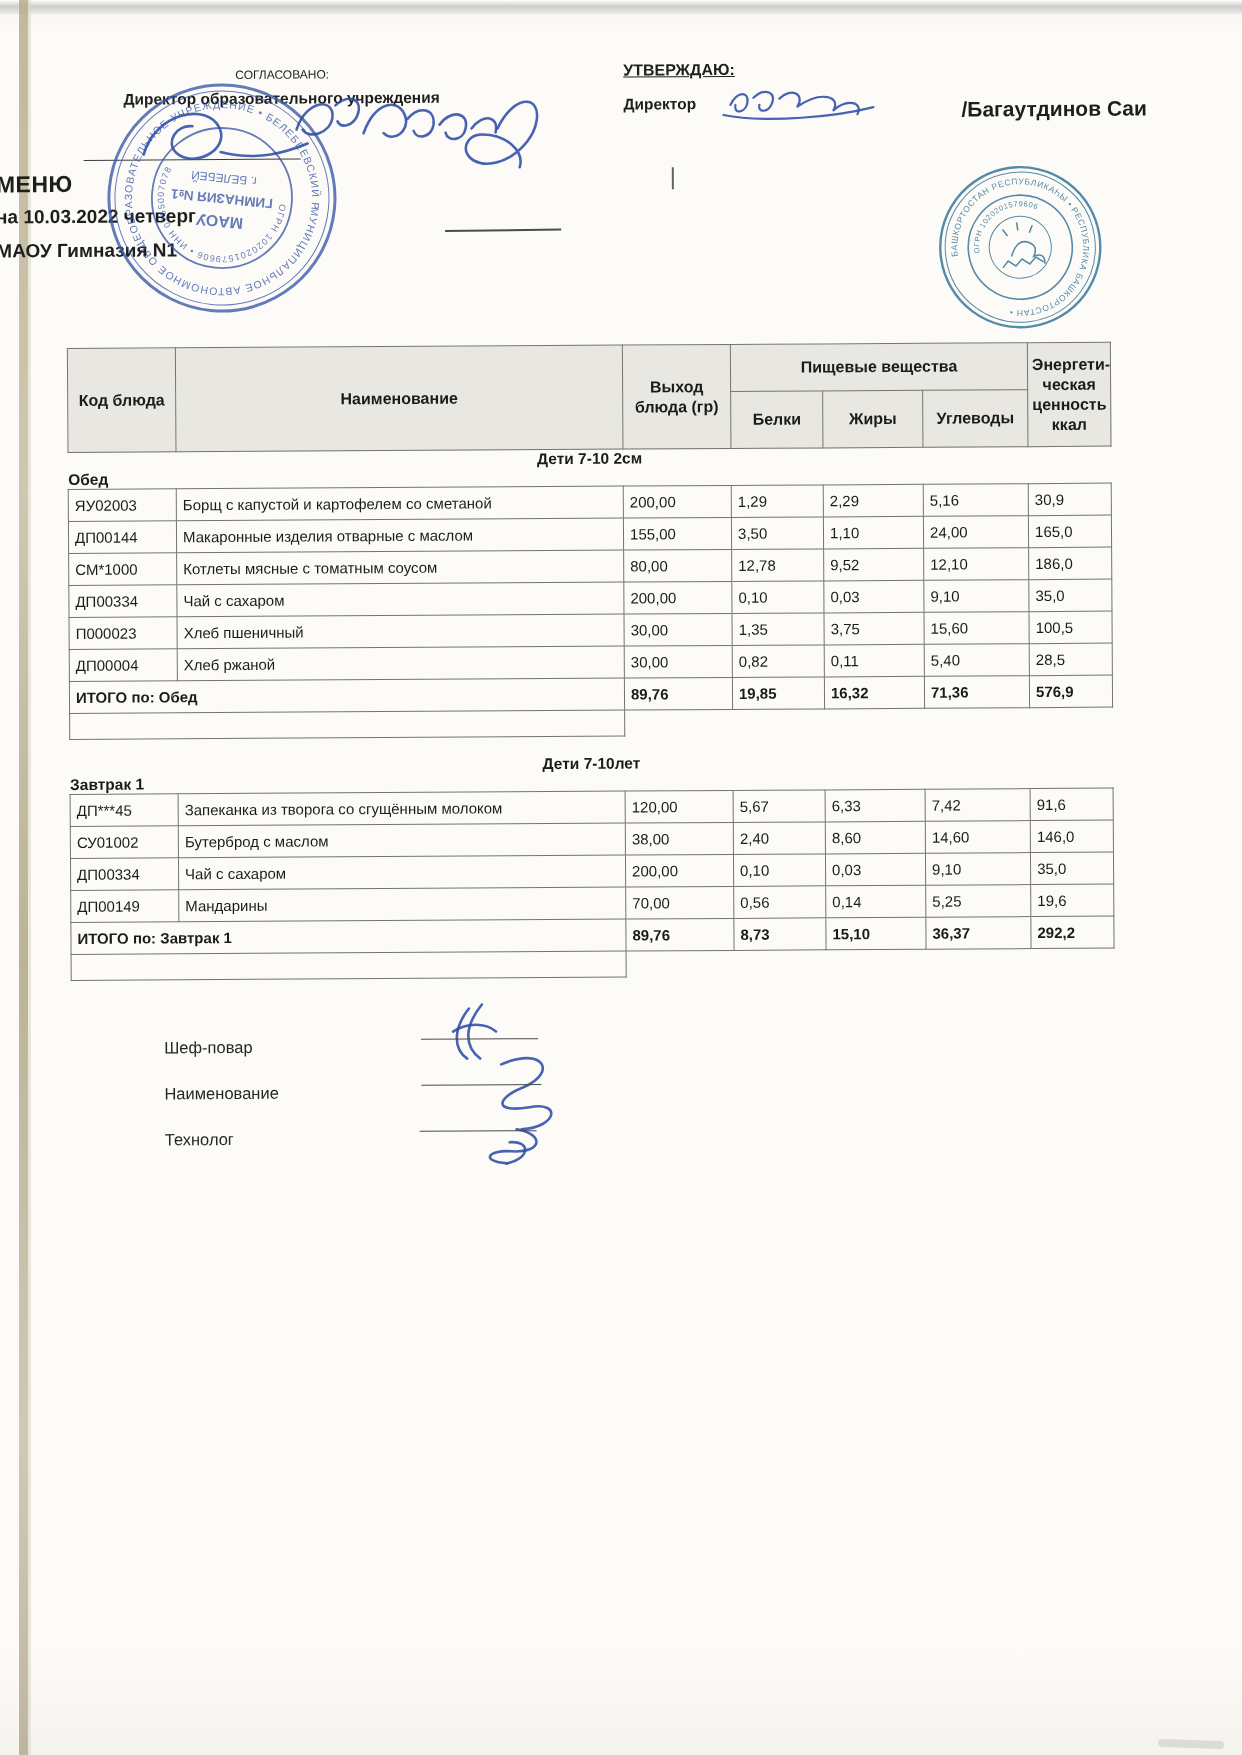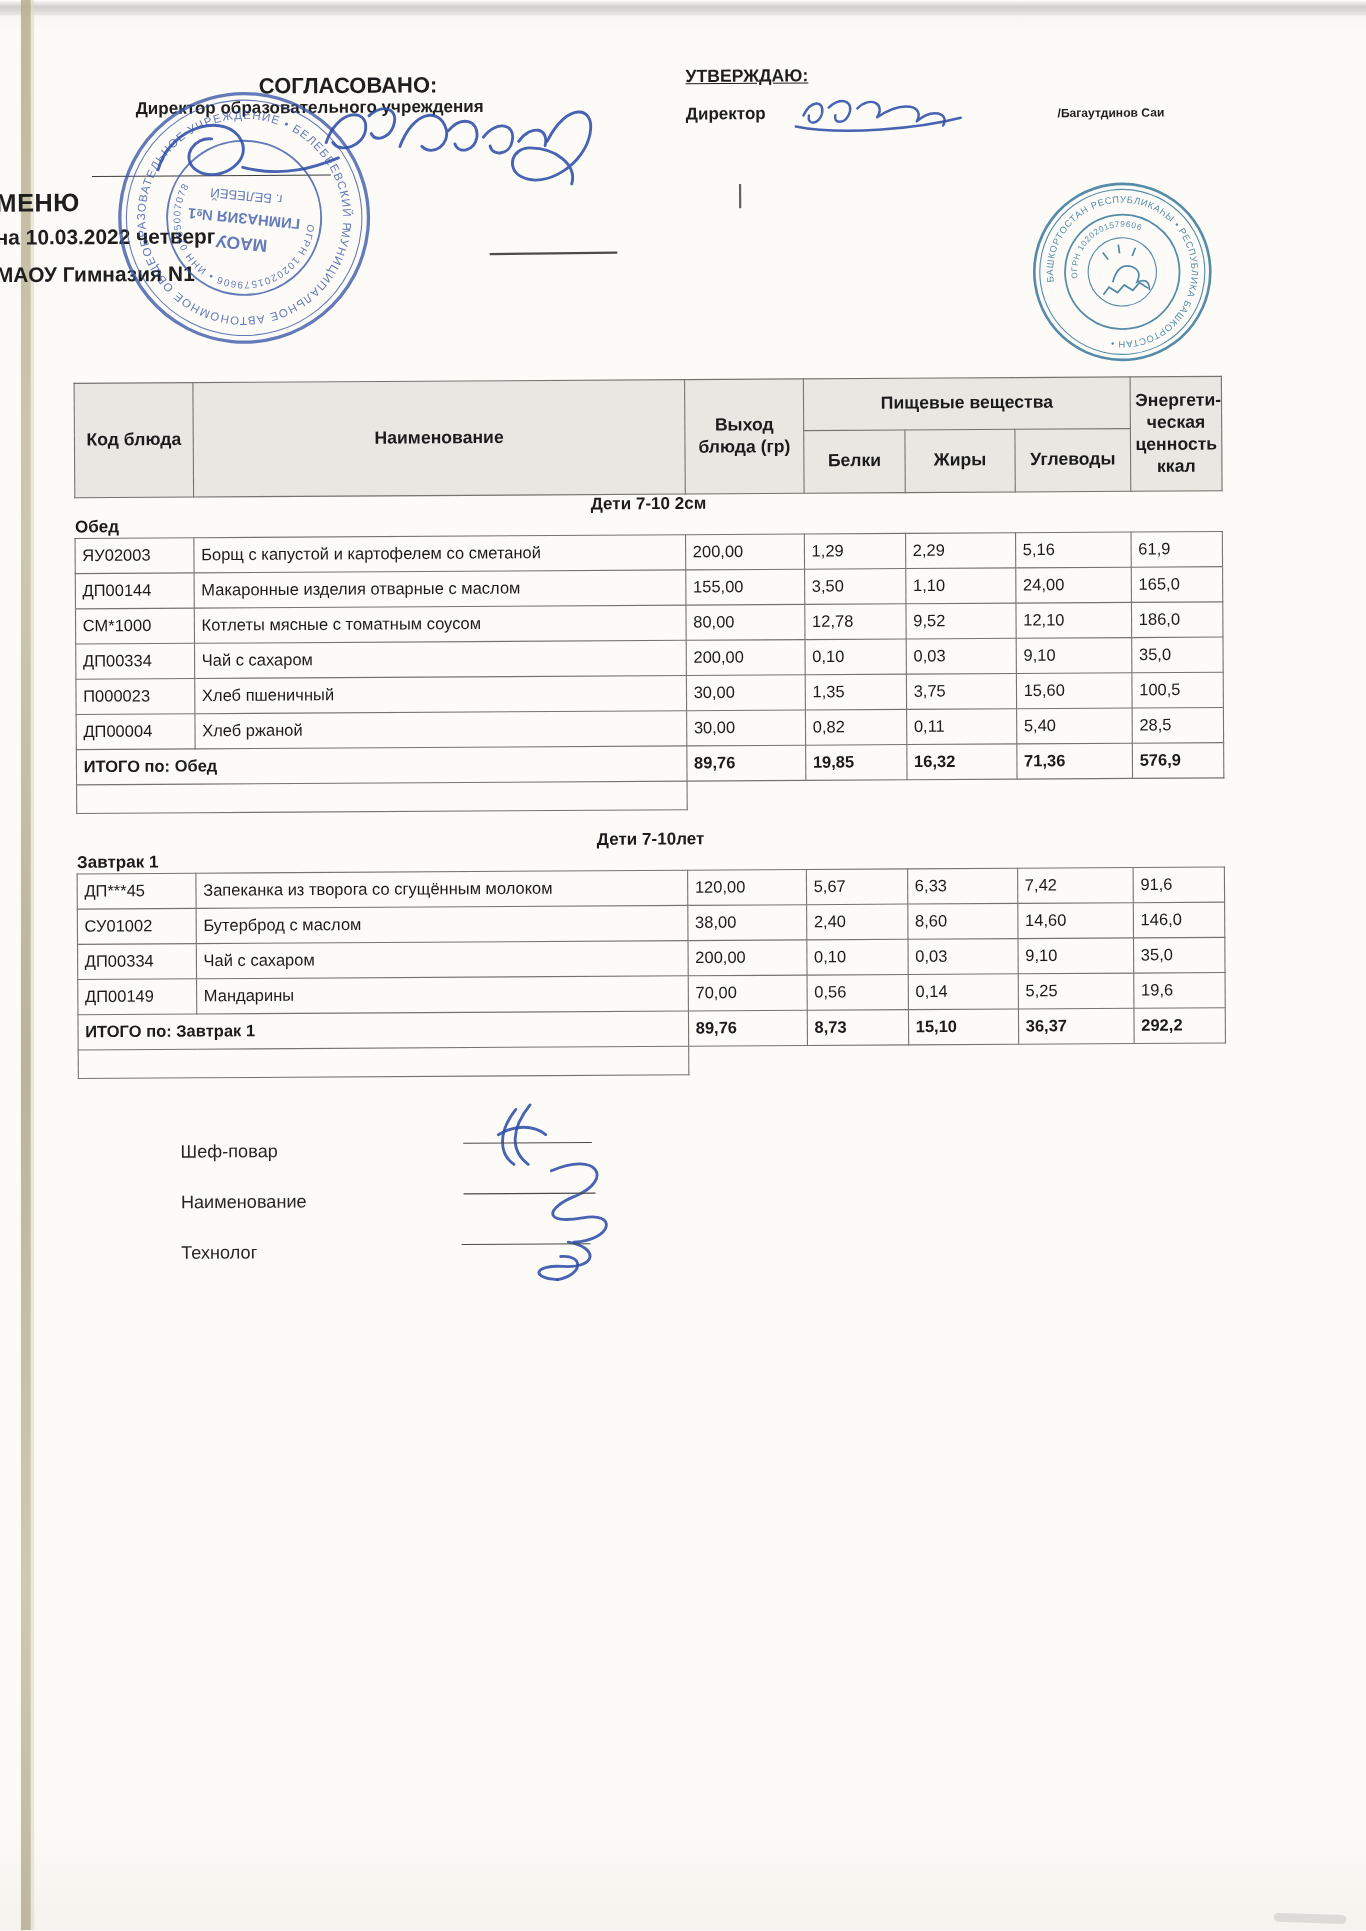--- a/index.html
+++ b/index.html
@@ -8,26 +8,26 @@
     linear-gradient(180deg,#f3f2ee 0,#fcfbf7 30px,#fcfbf7 94%,#f5f3ee 100%);overflow:hidden;color:#1e1e1e;}
   
   .scan-top{position:absolute;left:0;top:0;width:1242px;height:14px;background:linear-gradient(180deg,#ffffff 0,#cbcac6 45%,#e9e8e4 100%);opacity:.9;}
   .scan-left{position:absolute;left:19px;top:0;width:9px;height:1755px;background:linear-gradient(180deg,#b5ad8e,#c6bfa3 28%,#aea78a 55%,#c8c1a6 82%,#b3ac90);opacity:.85;}
   .scan-left2{position:absolute;left:28px;top:0;width:3px;height:1755px;background:#ded9c9;opacity:.6;}
   .scan-smudge{position:absolute;left:1158px;top:1740px;width:66px;height:8px;background:#c9c7c2;border-radius:4px;transform:rotate(2deg);opacity:.55;}
   .scan-dot{position:absolute;left:455px;top:366px;width:4px;height:3px;background:#8a8a8a;opacity:.7;border-radius:50%;}
   .stray-bar{position:absolute;left:676px;top:168px;width:2px;height:22px;background:#3c3c3c;opacity:.8;}
 
   .doc{position:absolute;left:0;top:0;width:1242px;height:1755px;transform:rotate(-.35deg);transform-origin:560px 860px;}
-  .agreed-label{position:absolute;left:240px;top:66px;font-size:20px;font-weight:bold;}
+  .agreed-label{position:absolute;left:240px;top:66px;font-size:12px;font-weight:normal;}
   .agreed-sub{position:absolute;left:128px;top:88px;font-size:15.5px;font-weight:bold;}
   .agreed-line{position:absolute;left:88px;top:157px;width:217px;border-bottom:1.6px solid #3a3a3a;}
   .approve-label{position:absolute;left:628px;top:62px;font-size:16px;font-weight:bold;text-decoration:underline;}
   .director-label{position:absolute;left:628px;top:96px;font-size:15.5px;font-weight:bold;}
-  .director-name{position:absolute;left:966px;top:100px;font-size:11px;font-weight:bold;white-space:nowrap;}
+  .director-name{position:absolute;left:966px;top:100px;font-size:21px;font-weight:bold;white-space:nowrap;}
   .title-menu{position:absolute;left:0;top:168px;width:1080px;font-size:23px;font-weight:bold;letter-spacing:.5px;}
   .title-date{position:absolute;left:0;top:203px;width:1080px;font-size:19px;font-weight:bold;}
   .title-org{position:absolute;left:0;top:237px;width:1080px;font-size:19px;font-weight:bold;}
   .date-underline{position:absolute;left:449px;top:229px;width:116px;border-bottom:2px solid #2d2d2d;transform:rotate(-.4deg);opacity:.85;}
 
   
   .tbl-wrap{position:absolute;left:70px;top:345px;width:1043px;}
   table.menu{border-collapse:collapse;table-layout:fixed;width:1043px;font-size:15px;color:#1b1b1b;}
   table.menu th{border:1.2px solid var(--tbl,#75746e);background:#e8e7e1;font-weight:bold;vertical-align:middle;text-align:center;padding:3px 4px;font-size:16px;line-height:1.25;}
   th.h-code{padding:3px 22px;}
@@ -187,21 +187,21 @@
             <tr class="free-row">
               <td colspan="7" class="meal-title">Обед</td>
             </tr>
             <tr class="data-row">
               <td class="txt">ЯУ02003</td>
               <td class="txt">Борщ с капустой и картофелем со сметаной</td>
               <td class="num">200,00</td>
               <td class="num">1,29</td>
               <td class="num">2,29</td>
               <td class="num">5,16</td>
-              <td class="num">61,9</td>
+              <td class="num">30,9</td>
             </tr>
             <tr class="data-row">
               <td class="txt">ДП00144</td>
               <td class="txt">Макаронные изделия отварные с маслом</td>
               <td class="num">155,00</td>
               <td class="num">3,50</td>
               <td class="num">1,10</td>
               <td class="num">24,00</td>
               <td class="num">165,0</td>
             </tr>

